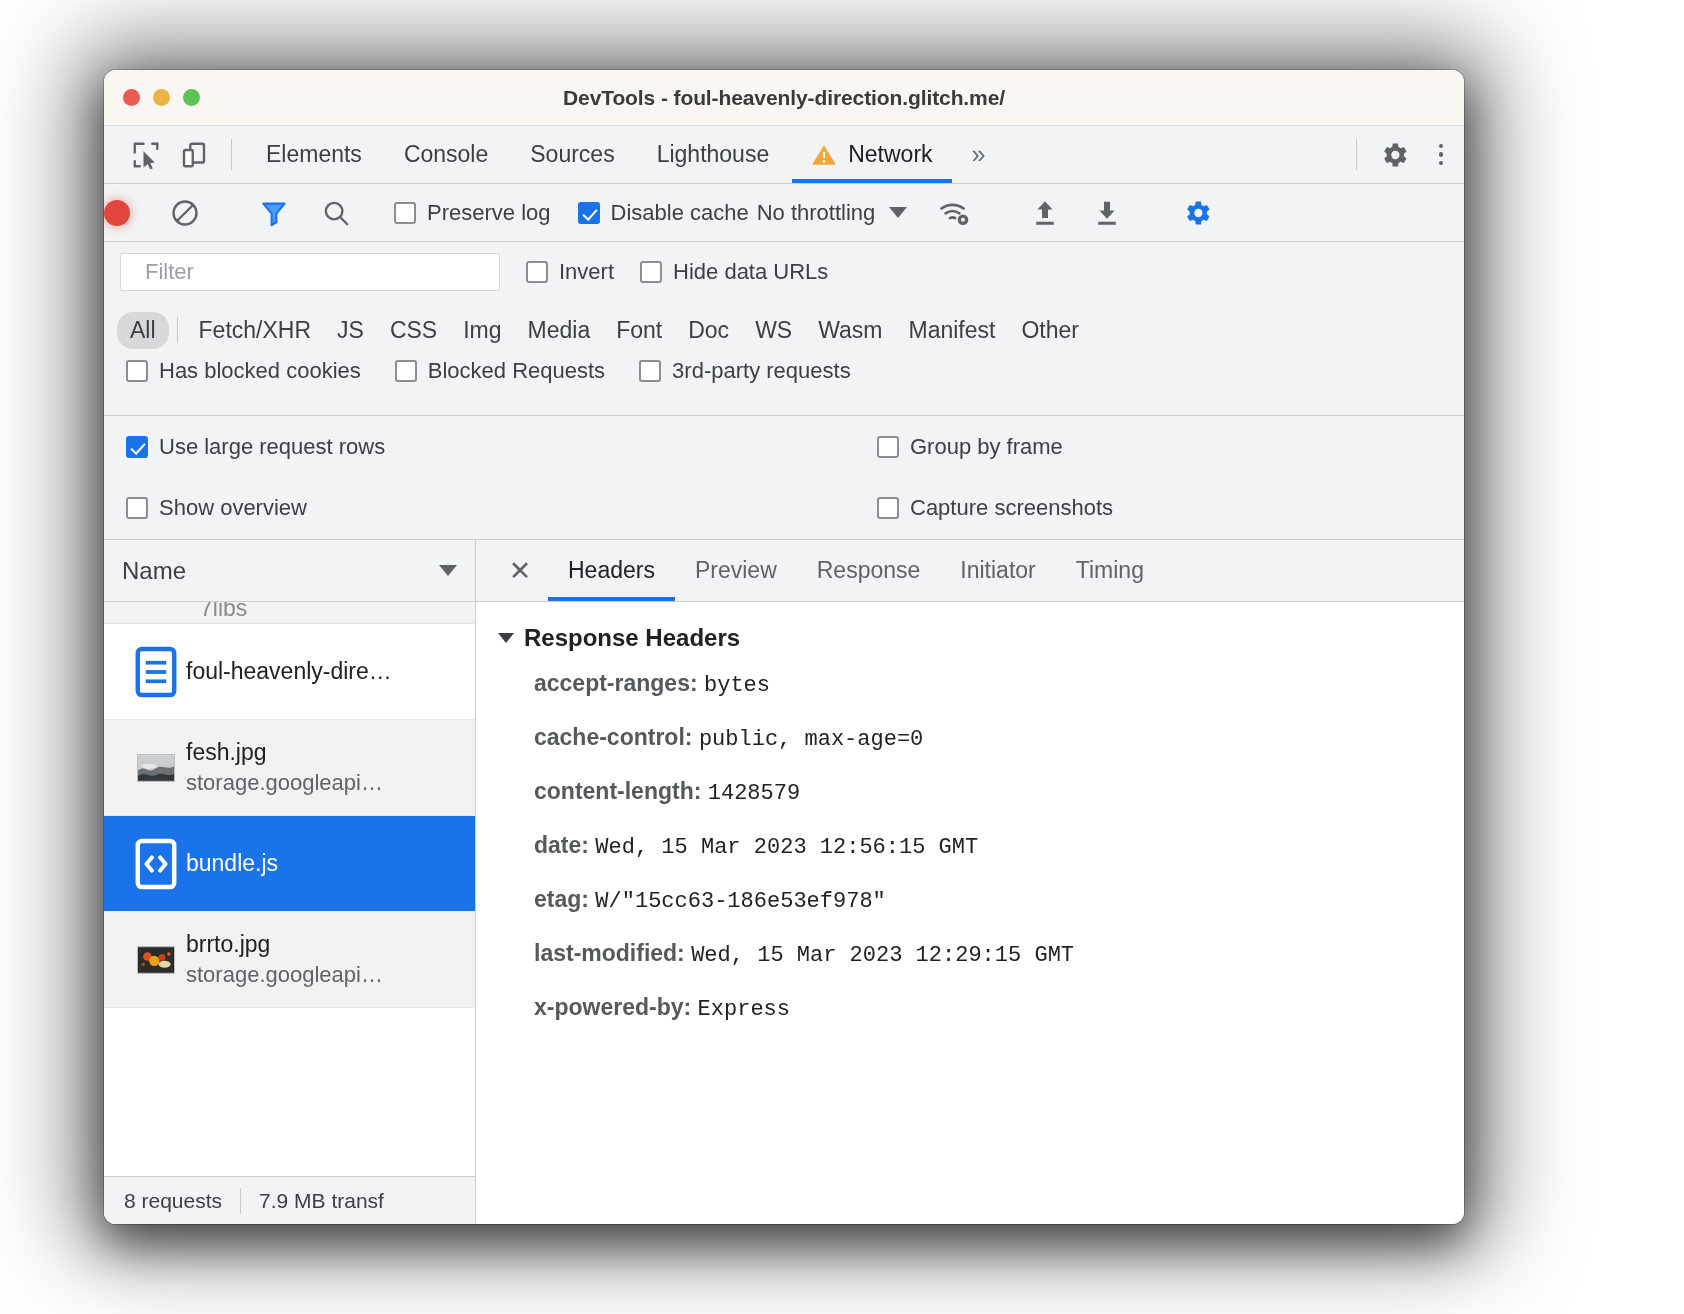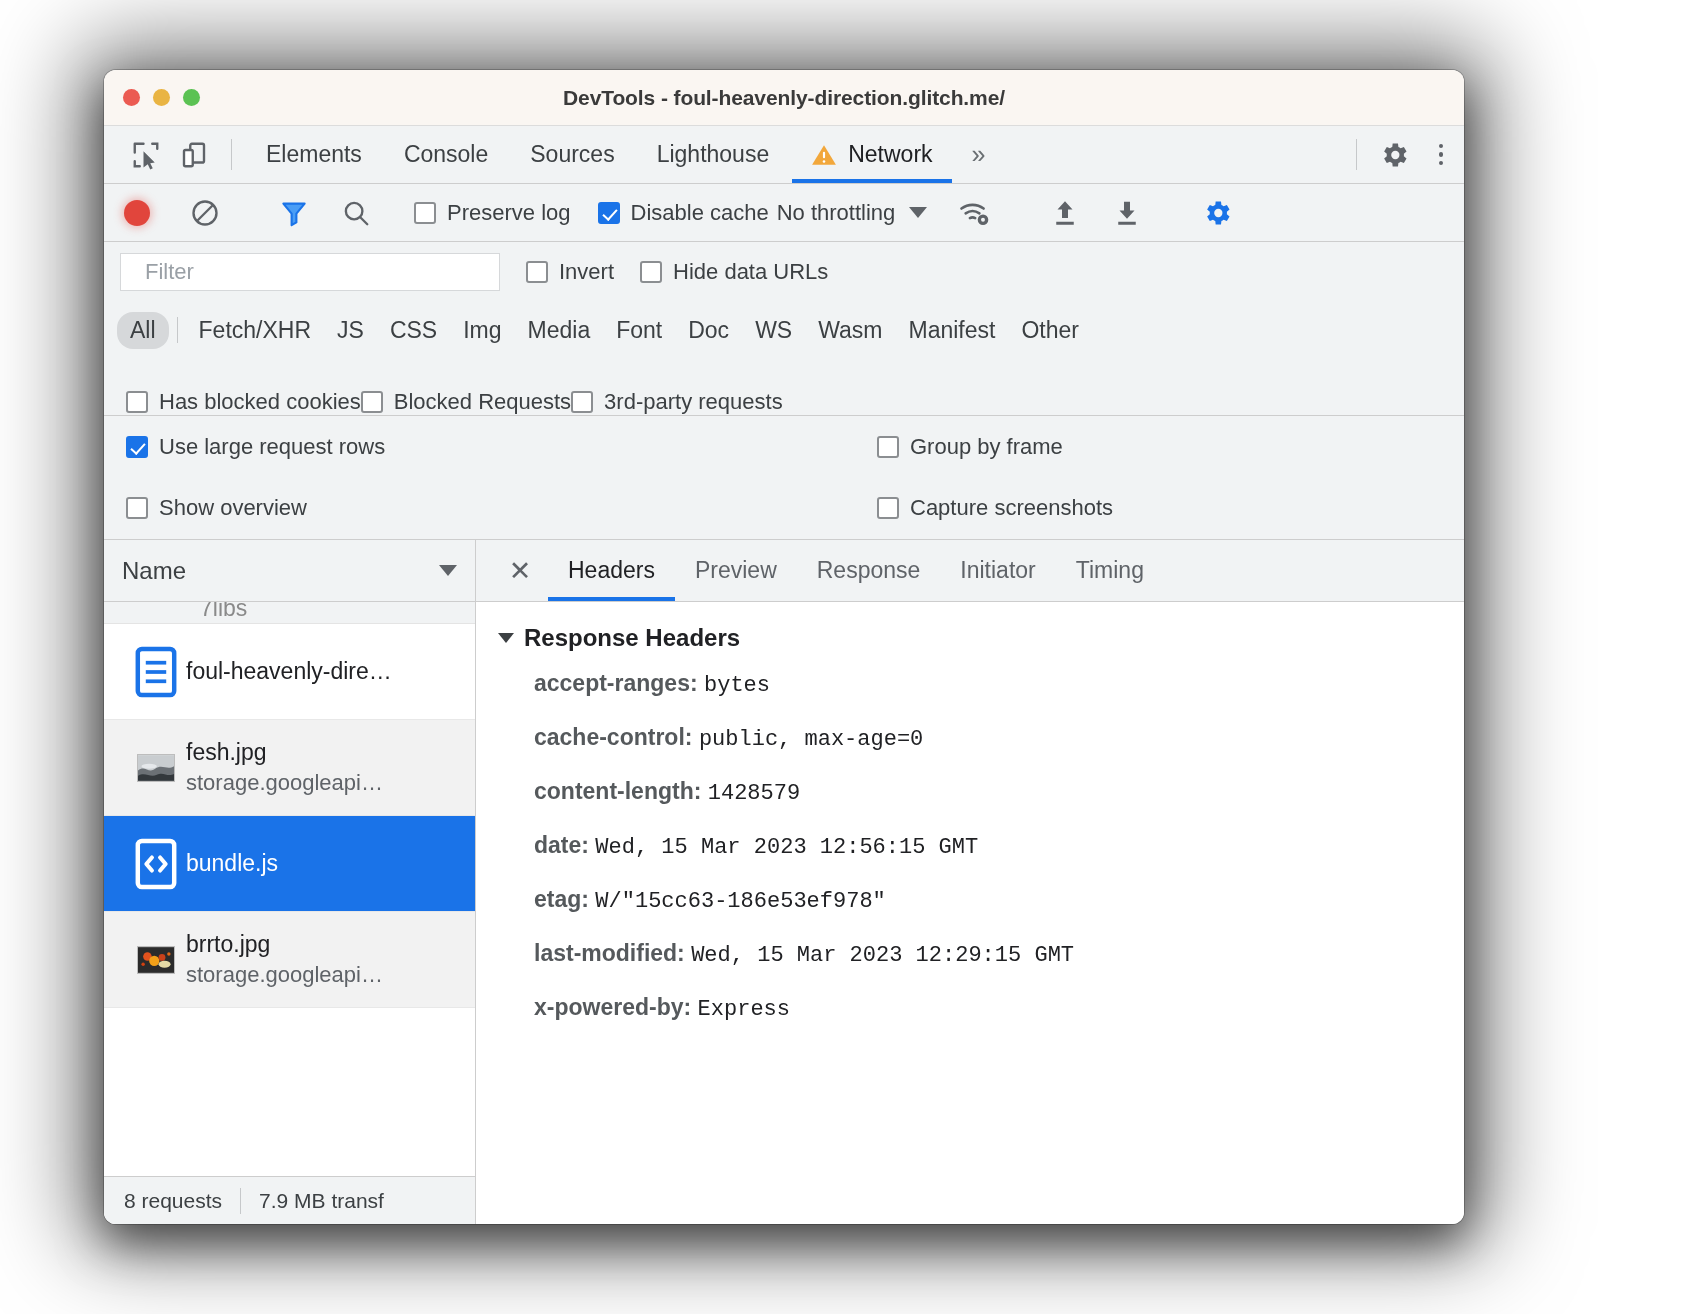--- a/index.html
+++ b/index.html
@@ -106,21 +106,20 @@
     width: 46px; display: flex; align-items: center; justify-content: center;
     flex-direction: column; gap: 4px; cursor: pointer;
   }
   .dots-v i { width: 4.5px; height: 4.5px; border-radius: 50%; background: #5f6368; display:block; }
   
   .nettoolbar {
     height: 58px; flex: 0 0 58px;
     background: #f1f3f4;
     border-bottom: 1px solid #cdcdcd;
     display: flex; align-items: center;
-    padding-left: 20px;
   }
   .record-dot {
     width: 26px; height: 26px; border-radius: 50%;
     background: #e1453c;
     box-shadow: 0 0 8px 2px rgba(225,69,60,0.35);
     cursor: pointer;
   }
   .tb-item { display: flex; align-items: center; justify-content: center; padding: 0 16px; cursor: pointer; }
   .cb-label {
     display: flex; align-items: center; gap: 11px;
@@ -191,22 +190,23 @@
     cursor: pointer;
     white-space: nowrap;
   }
   .pill.active { background: #d6d8da; }
   .pill-sep { width:1px; height: 26px; background: #c6c8ca; margin: 0 8px; }
   
   .blockedbar {
     height: 58px; flex: 0 0 58px;
     background: #f1f3f4;
     border-bottom: 1px solid #cdcdcd;
-    display: flex; align-items: flex-end;
+    display: flex; align-items: flex-start;
     padding-left: 22px;
+    gap: 34px;
   }
   
   .settings-pane {
     flex: 0 0 124px;
     background: #f1f3f4;
     border-bottom: 1px solid #cdcdcd;
     display: grid;
     grid-template-columns: 1fr 1fr;
     grid-template-rows: 1fr 1fr;
     align-items: center;

